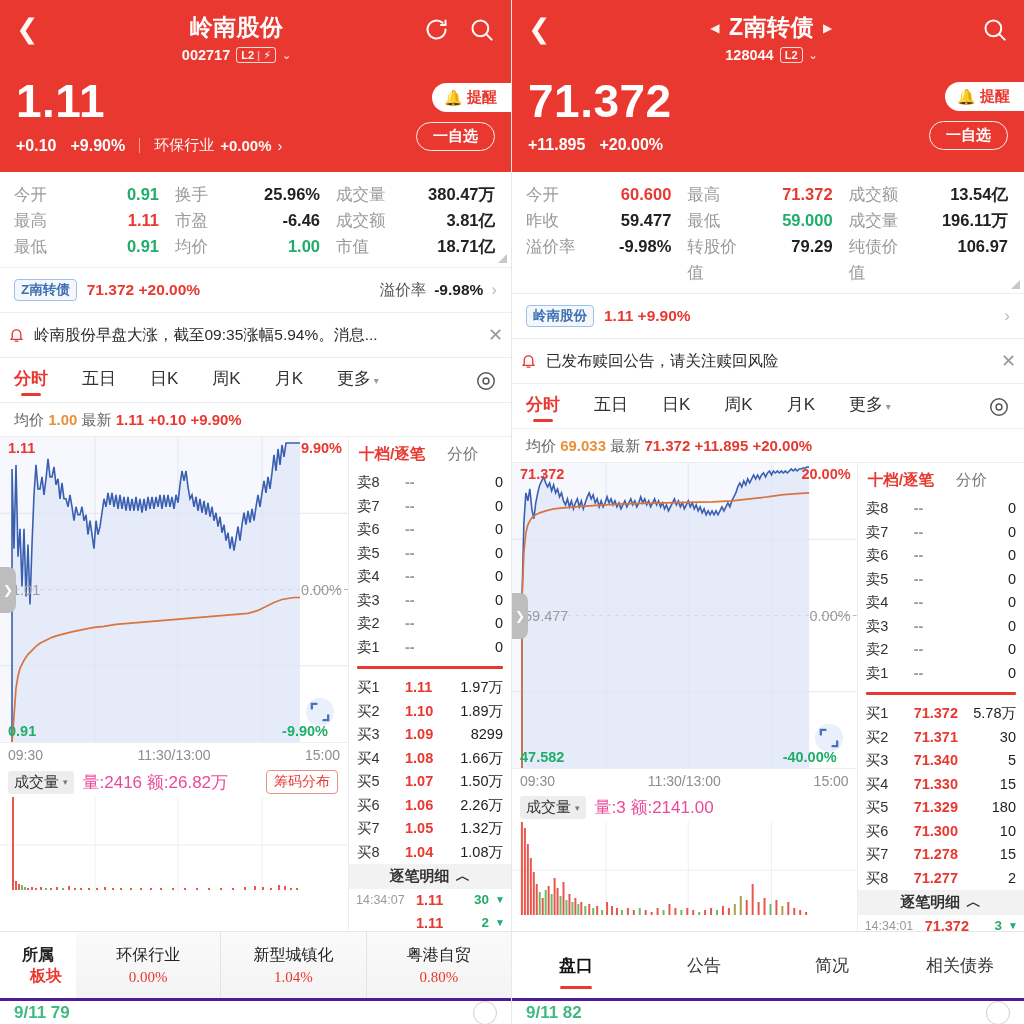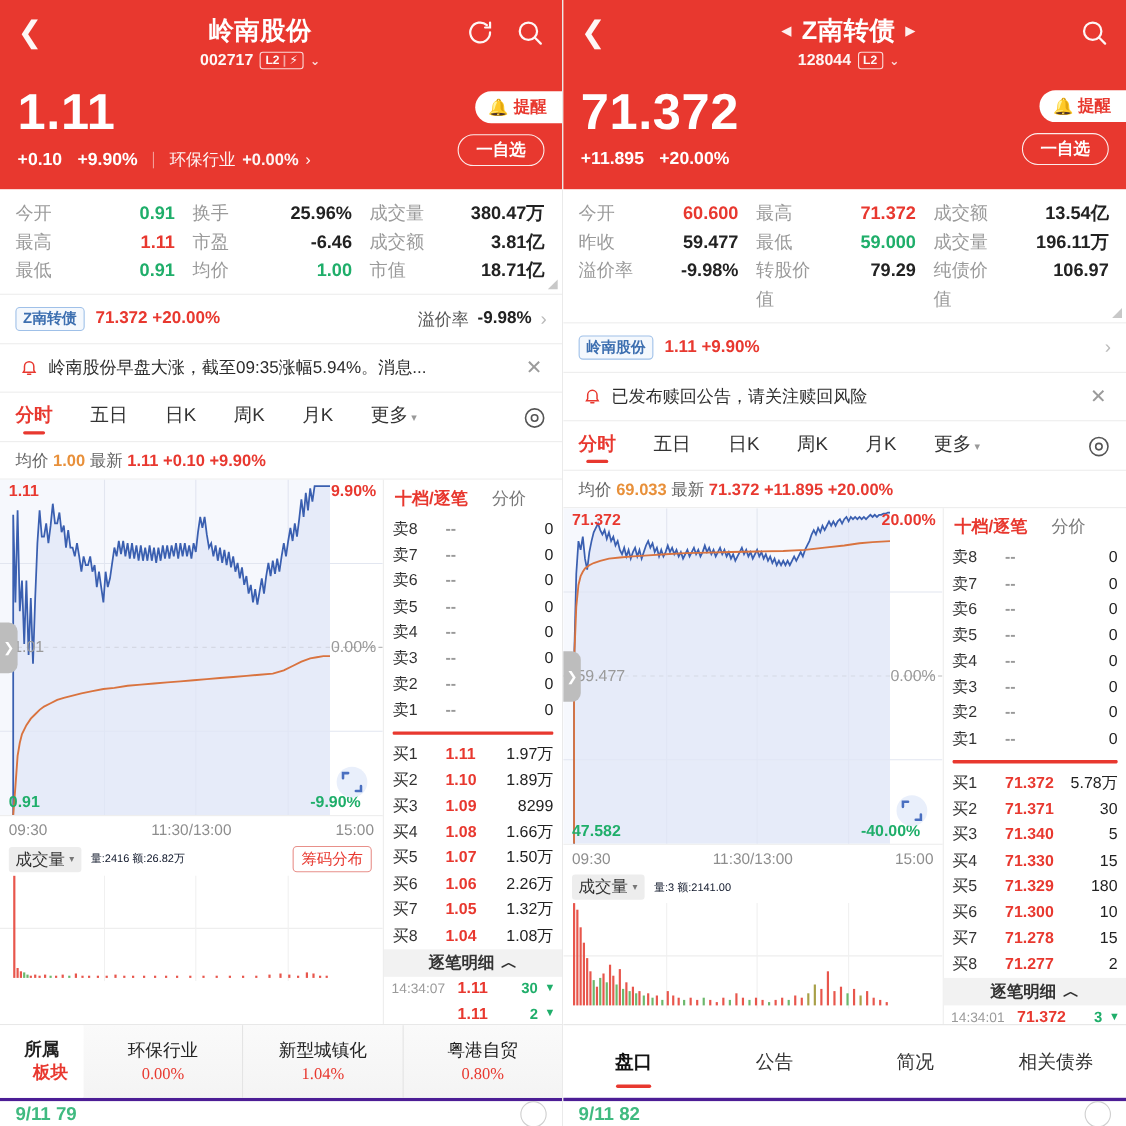--- a/index.html
+++ b/index.html
@@ -53,21 +53,21 @@
 
   
   .linked { display:flex; align-items:center; padding: 11px 14px; border-bottom: 1px solid #ededed; gap: 10px; font-size: 15.5px;}
   .chip { border:1px solid #9fc0e8; color:#3d6fb0; border-radius: 4px; font-size: 13.5px; padding: 1px 6px; background:#f4f8fd; font-weight:600;}
   .linked-val { color:#e8382f; font-weight: 600; }
   .linked-right { margin-left:auto; display:flex; align-items:center; gap:8px; color:#555; font-size:15.5px;}
   .linked-right .lrv { color:#222; font-weight:600;}
   .arrow-r { color:#bbb; font-size: 17px; }
 
   
-  .news { display:flex; align-items:center; gap:9px; padding: 11px 18px; border-bottom: 1px solid #ededed; }
+  .news { display:flex; align-items:center; gap:9px; padding: 11px 8px; border-bottom: 1px solid #ededed; }
   .news-txt { font-size: 15.5px; color: #2b2b2b; flex:1; white-space: nowrap; overflow:hidden; text-overflow: clip;}
   .news-x { color:#9b9b9b; font-size:18px; cursor:pointer; }
   .bell { width:17px;height:17px; flex:none; }
 
   
   .ktabs { display:flex; align-items:center; padding: 9px 14px 7px 14px; border-bottom: 1px solid #ededed; }
   .ktab { font-size: 17px; color: #333; margin-right: 34px; position: relative; padding-bottom:5px; cursor:pointer;}
   .ktab.active { color: #e8382f; font-weight: 700; }
   .ktab.active:after { content:""; position:absolute; left:50%; transform:translateX(-50%); bottom:-1px; width:20px; height:3px; background:#e8382f; border-radius:2px;}
   .ktab .dn { font-size:10px; color:#999; }
@@ -90,21 +90,21 @@
   .lbl.ml { left:12px; top:50%; transform:translateY(-50%); color:#9a9a9a; font-weight:500;}
   .lbl.mr { right:6px; top:50%; transform:translateY(-50%); color:#9a9a9a; font-weight:500;}
   .lbl.bl { left:8px; bottom:3px; color:#1fae6a; }
   .lbl.br { right:20px; bottom:3px; color:#1fae6a; }
   .drag-handle { position:absolute; left:0; top:50%; transform:translateY(-50%); width:16px;height:46px;background:#bdbdbd;border-radius:0 8px 8px 0; display:flex;align-items:center;justify-content:center;color:#fff;font-size:12px; cursor:pointer;}
   .expand-ic { position:absolute; right:14px; bottom:16px; width:28px;height:28px;border-radius:50%;background:#e9effb;display:flex;align-items:center;justify-content:center; cursor:pointer;}
   .timeaxis { display:flex; justify-content:space-between; font-size:14px; color:#8d8d8d; padding: 4px 8px 4px 8px; }
   .volhdr { display:flex; align-items:center; gap:9px; padding: 3px 10px 3px 8px; font-size:15px;}
   .volsel { background:#ededed; border-radius:3px; padding:2px 6px; display:flex;align-items:center;gap:4px; color:#333; cursor:pointer;}
   .volsel .dn { font-size:9px; color:#777;}
-  .volinfo { color:#0f172a; font-size:10px;}
+  .volinfo { color:#ec4899; font-size:17px;}
   .chipdist { margin-left:auto; border:1px solid #e8908a; color:#e8382f; border-radius:4px; font-size:14px; padding:2px 7px; cursor:pointer;}
   .volbox { position:relative; height: 96px; }
   .volbox svg { position:absolute; inset:0; width:100%; height:100%; }
 
   
   .obcol { flex:1; border-left:1px solid #ededed; position:relative; }
   .obtabs { display:flex; align-items:center; gap:22px; padding: 7px 10px 6px 10px; }
   .obtab { font-size:15.5px; color:#777; cursor:pointer;}
   .obtab.active { color:#e8382f; font-weight:700; }
   .obrow { display:flex; align-items:center; font-size:14.5px; line-height:23.5px; padding: 0 8px 0 8px; }

